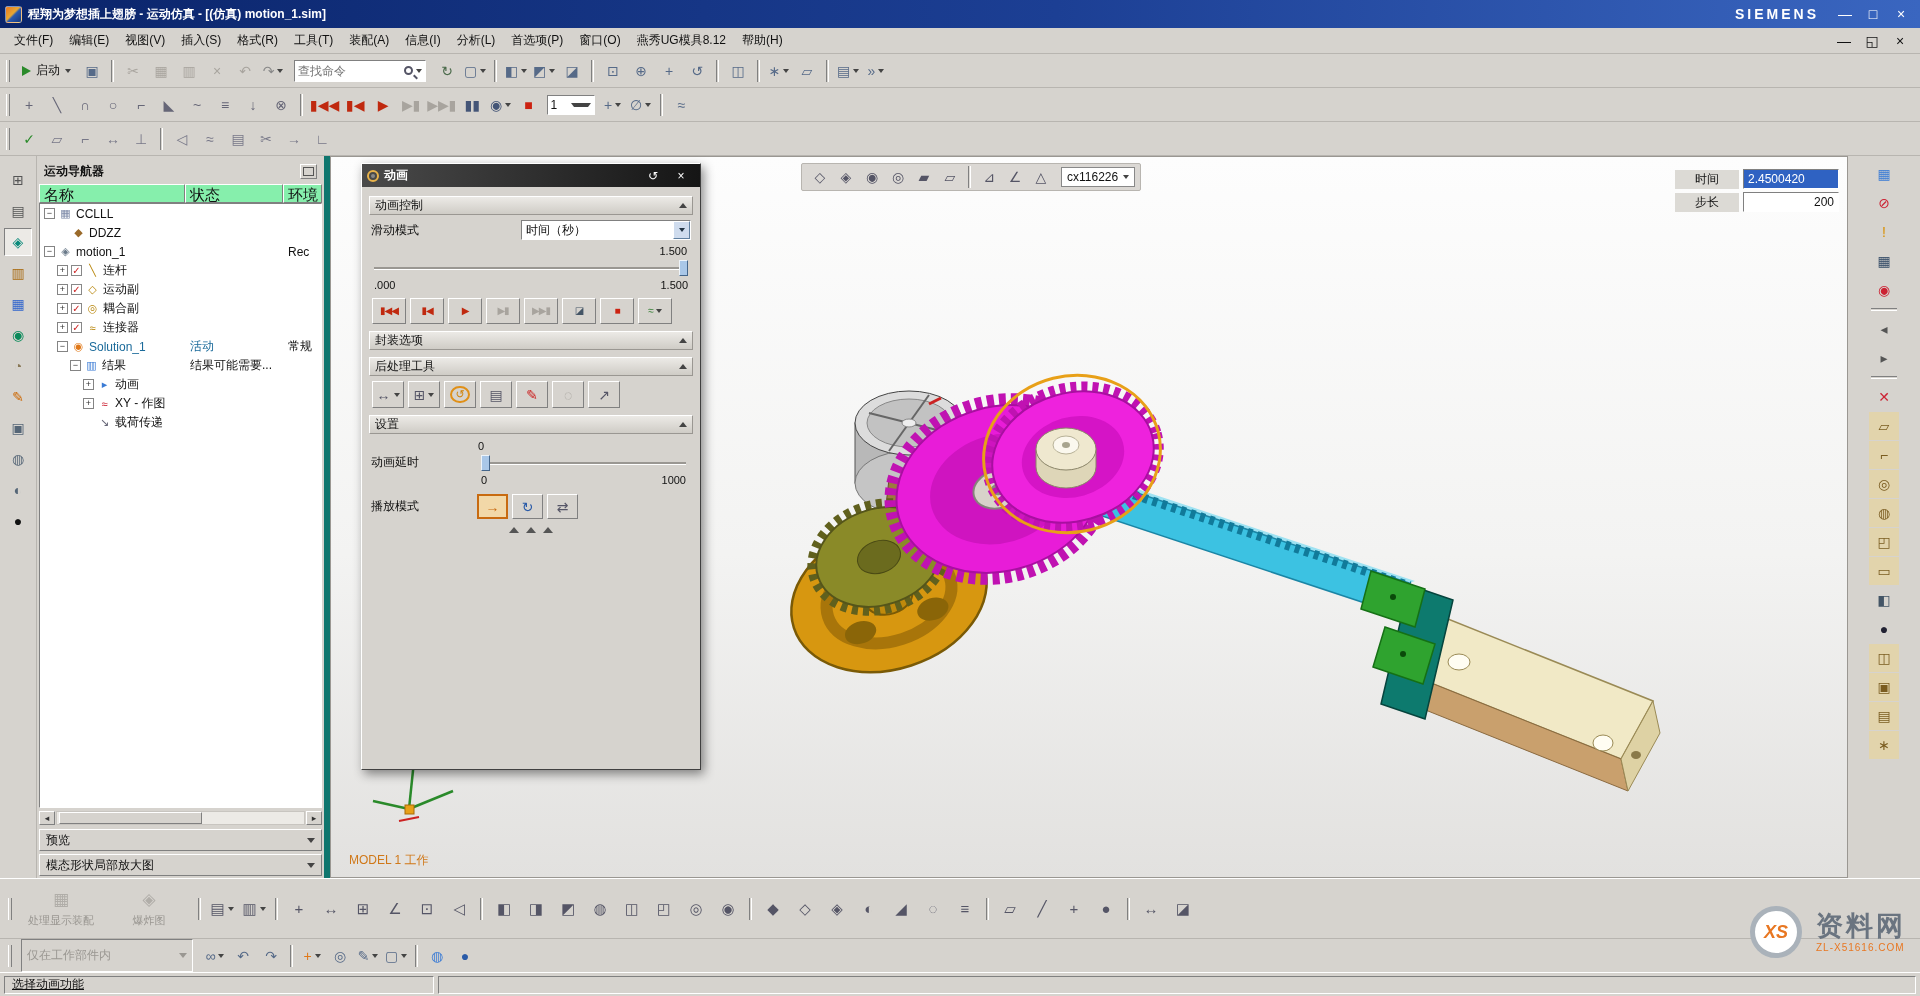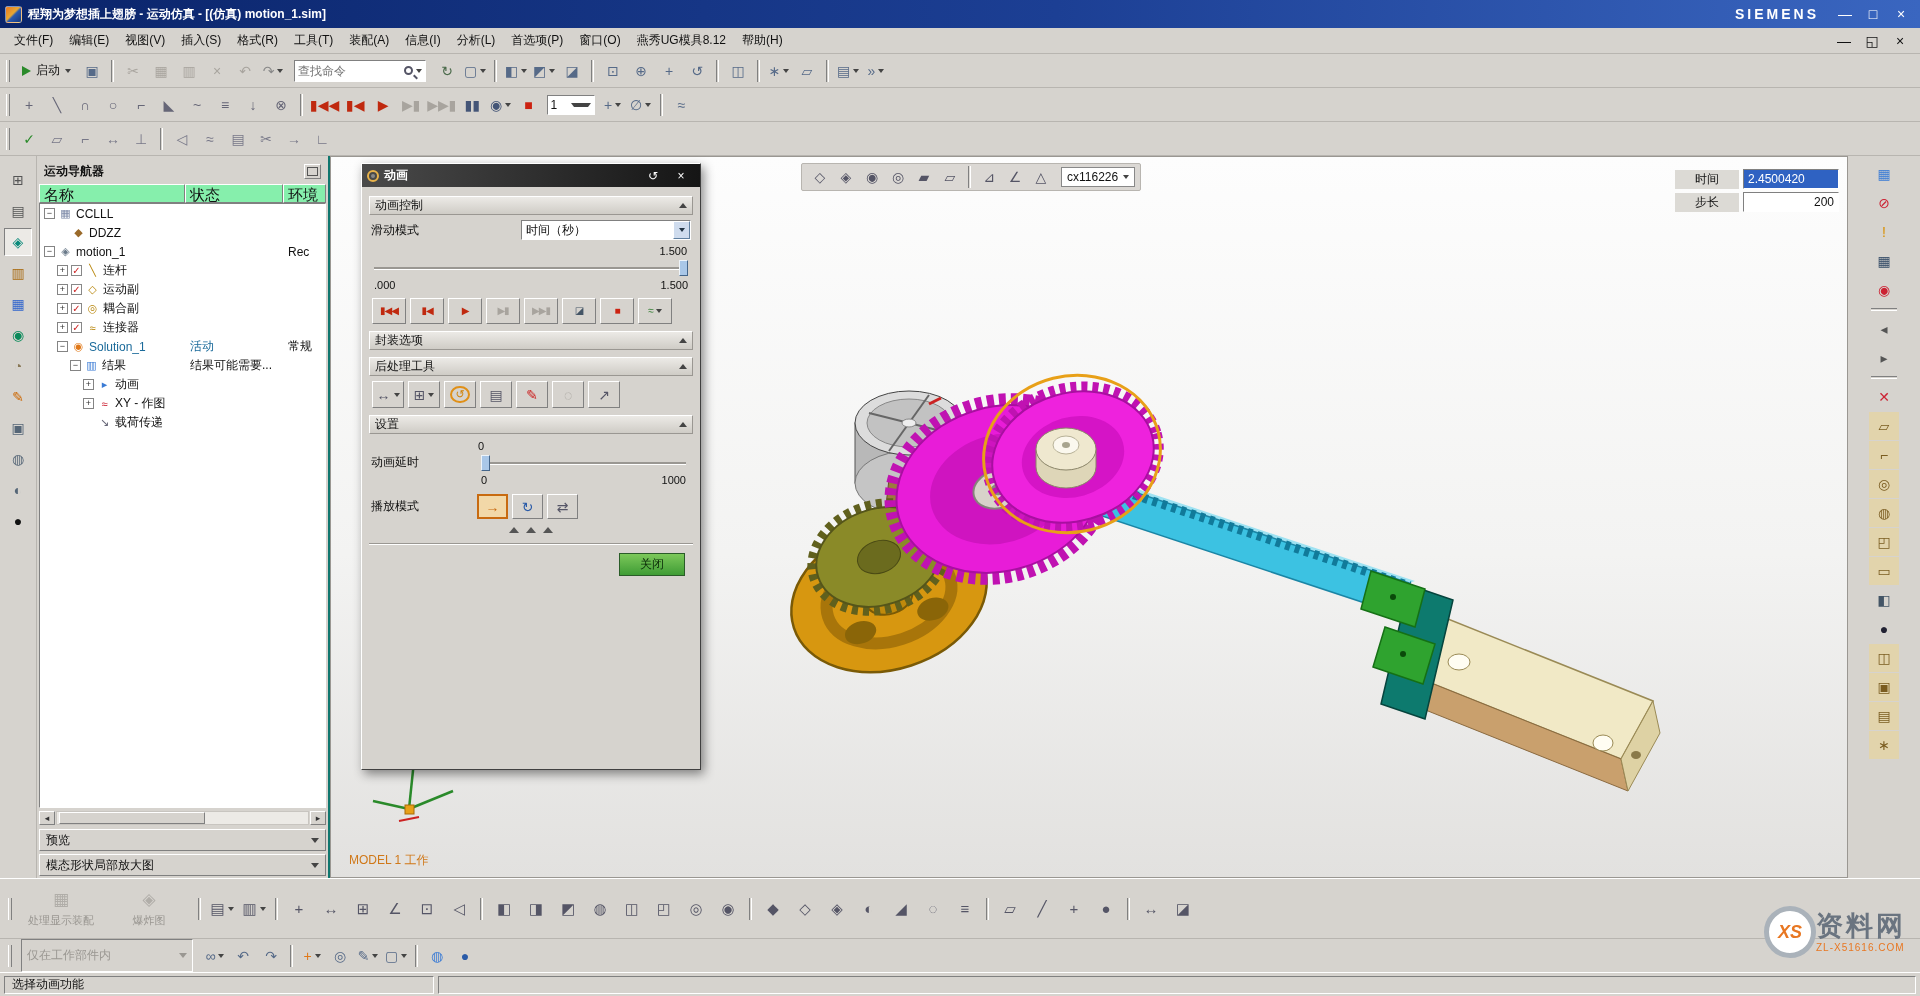--- a/index.html
+++ b/index.html
@@ -63,21 +63,21 @@
     padding-top:10px; gap:3px; }
   #leftstrip .ib { width:28px; height:28px; }
   #rightstrip { position:absolute; right:0; top:0; width:72px; height:100%; background:#d6d3ce;
     display:flex; flex-direction:column; align-items:center; padding-top:4px; gap:1px; }
   #rightstrip .ib { width:30px; height:28px; }
   #rightstrip .sep { width:26px; height:3px; border:none; border-top:1px solid #808080;
     border-bottom:1px solid #fff; margin:3px 0; }
 
   
   #navigator { position:absolute; left:37px; top:0; width:293px; height:100%; background:#d6d3ce;
-    border-right:2px solid #0f766e; display:flex; flex-direction:column; padding:2px; }
+    border-right:6px solid #0f766e; display:flex; flex-direction:column; padding:2px; }
   .nav-head { height:26px; display:flex; align-items:center; padding:0 5px; font-weight:bold; }
   .float-btn { margin-left:auto; width:17px; height:15px; background:#d6d3ce; position:relative;
     border:1px solid; border-color:#fff #808080 #808080 #fff; }
   .float-btn::after { content:""; position:absolute; inset:2px; border:1px solid #555; }
   .col-head { display:flex; height:19px; }
   .col-head span { border:1px solid; border-color:#fff #808080 #808080 #fff; background:#86efac;
     padding:1px 4px; font-size:15px; overflow:hidden; white-space:nowrap; }
   .ch-name { width:146px; } .ch-status { width:98px; } .ch-env { flex:1; }
   .tree { flex:1; background:#fff; overflow:hidden; position:relative;
     border:1px solid; border-color:#808080 #fff #fff #808080; }
@@ -201,26 +201,26 @@
     border-top:1px solid #b8b5b0; display:flex; align-items:center; padding:0 6px; }
   .filter-combo { width:172px; height:33px; background:#d6d3ce; color:#9a9792; margin:0 8px 0 4px;
     border:1px solid; border-color:#808080 #fff #fff #808080;
     display:flex; align-items:center; padding:0 5px; }
   .filter-combo .caret-dn { border-top-color:#9a9792; }
 
   
   #statusbar { position:absolute; left:0; right:0; top:972px; height:24px; background:#d6d3ce;
     border-top:1px solid #fff; display:flex; align-items:center; padding:0 4px; gap:4px; }
   .status-cell { height:18px; display:flex; align-items:center; padding:0 7px;
-    border:1px solid; border-color:#808080 #fff #fff #808080; }
+    border:1px solid; border-color:#808080 #fff #fff #808080;text-decoration:underline; }
   .status-main { width:430px; } .status-rest { flex:1; }
 
   
   #watermark { position:absolute; right:14px; top:906px; z-index:60; display:flex;
-    align-items:center; gap:0; }
+    align-items:center; gap:14px; }
   .wm-circle { width:52px; height:52px; border-radius:50%; border:5px solid #aab2ba; background:#fff;
     display:flex; align-items:center; justify-content:center; }
   .wm-circle b { color:#e87722; font-size:18px; font-style:italic; }
   .wm-col { display:flex; flex-direction:column; line-height:1.15; }
   .wm-title { font-size:27px; font-weight:bold; color:#6a7480; letter-spacing:3px; }
   .wm-domain { font-size:10px; color:#e87722; letter-spacing:1px; }
 </style>
 </head>
 <body>
 
@@ -980,23 +980,20 @@
           </span>
         </span>
     </div>
 
     <div class="chevrow">
       <span class="chev"></span>
         <span class="chev"></span>
         <span class="chev"></span>
     </div>
 
-    <div class="dlg-foot">
-      <span class="close-btn">关闭</span>
-    </div>
   </div>
 </div>
 
 <div id="bbar1">
   <span class="grip"></span>
   <span class="big-btn">
     <b>▦</b>
     <span>处理显示装配</span>
   </span>
   <span class="big-btn">

